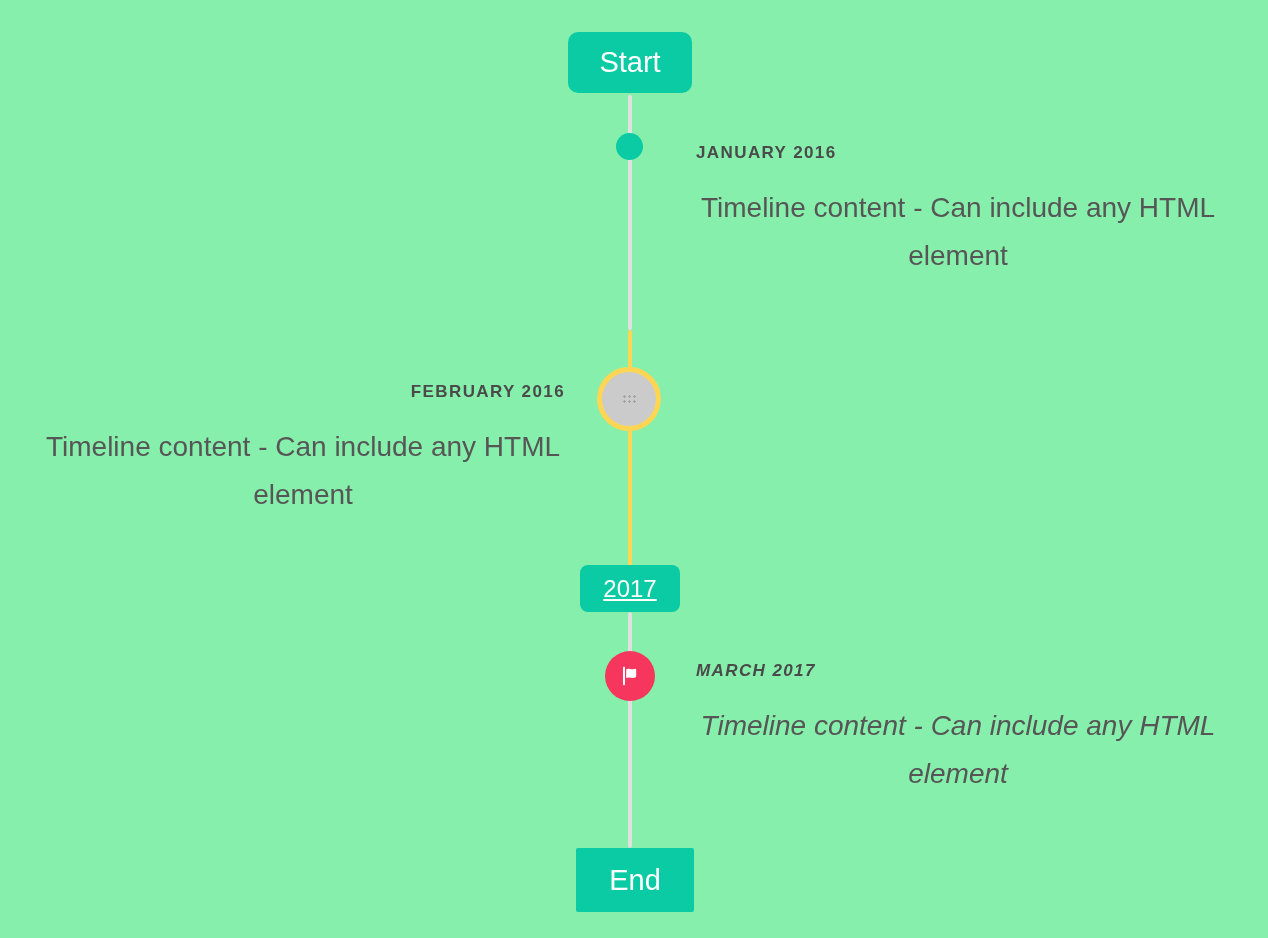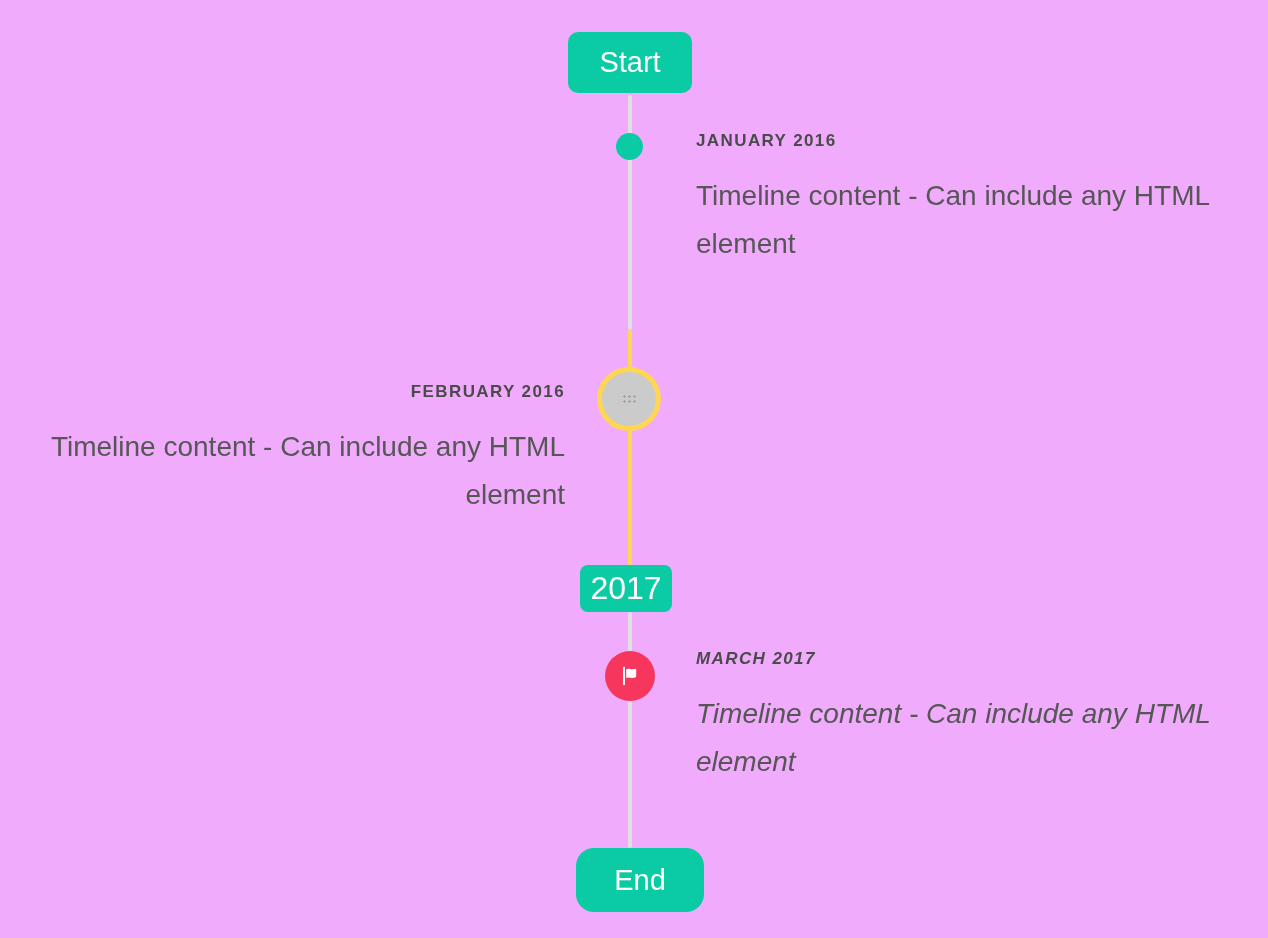--- a/index.html
+++ b/index.html
@@ -2,21 +2,21 @@
 <html><head>
 <meta charset="utf-8">
 <style>
   html, body { margin: 0; padding: 0; background: #ffffff; }
   body { font-family: "Liberation Sans", sans-serif; }
 
   .stage {
     position: relative;
     width: 1268px;
     height: 938px;
-    background: #f0abfc;
+    background: #86efac;
     overflow: hidden;
   }
 
   
   .line {
     position: absolute;
     left: 628px;
     width: 4px;
     border-radius: 2px;
   }
@@ -28,22 +28,22 @@
   .badge {
     position: absolute;
     background: #0bcba4;
     color: #ffffff;
     display: flex;
     align-items: center;
     justify-content: center;
     box-sizing: border-box;
   }
   .badge-start { left: 568px; top: 32px;  width: 124px; height: 61px; border-radius: 10px; font-size: 29px; }
-  .badge-year  { left: 580px; top: 565px; width: 92px; height: 47px; border-radius: 8px;  font-size: 32px; }
-  .badge-end   { left: 576px; top: 848px; width: 128px; height: 64px; border-radius: 18px; font-size: 29px; }
+  .badge-year  { left: 580px; top: 565px; width: 100px; height: 47px; border-radius: 8px;  font-size: 24px; text-decoration: underline; }
+  .badge-end   { left: 576px; top: 848px; width: 118px; height: 64px; border-radius: 2px; font-size: 29px; }
 
   
   .marker {
     position: absolute;
     border-radius: 50%;
     box-sizing: border-box;
     display: flex;
     align-items: center;
     justify-content: center;
   }
@@ -83,22 +83,23 @@
     font-weight: 700;
     letter-spacing: 1.4px;
     color: #4a4a4a;
     line-height: 22px;
   }
   .item .item-content {
     margin: 20px 0 0 0;
     font-size: 28px;
     line-height: 48px;
     color: #565656;
+    text-align: center;
   }
-  .item-right { left: 696px; text-align: left; }
+  .item-right { left: 696px; text-align: left; margin-top: 12px; }
   .item-left  { right: 703px; text-align: right; margin-top: 15px; }
   .item-jan { top: 130px; }
   .item-feb { top: 366px; }
   .item-mar { top: 648px; font-style: italic; }
 </style>
 </head>
 <body>
 
 <div class="stage">
 

